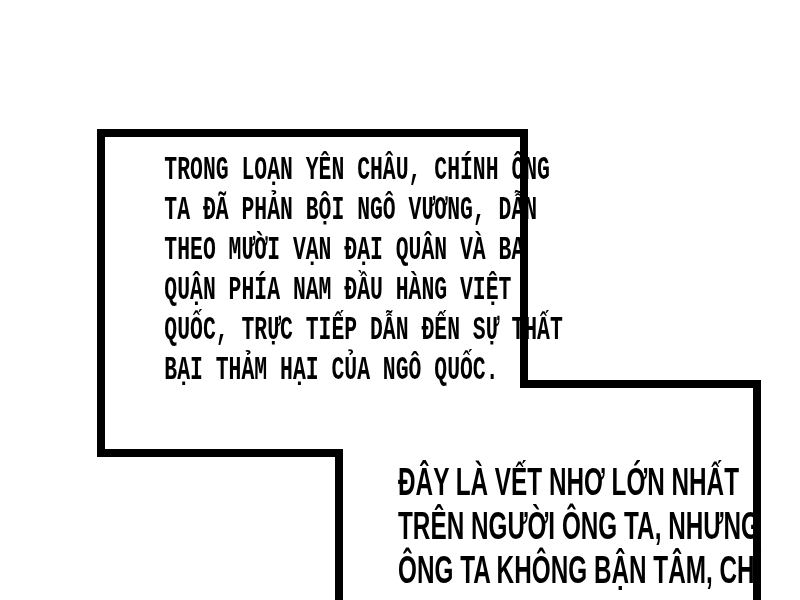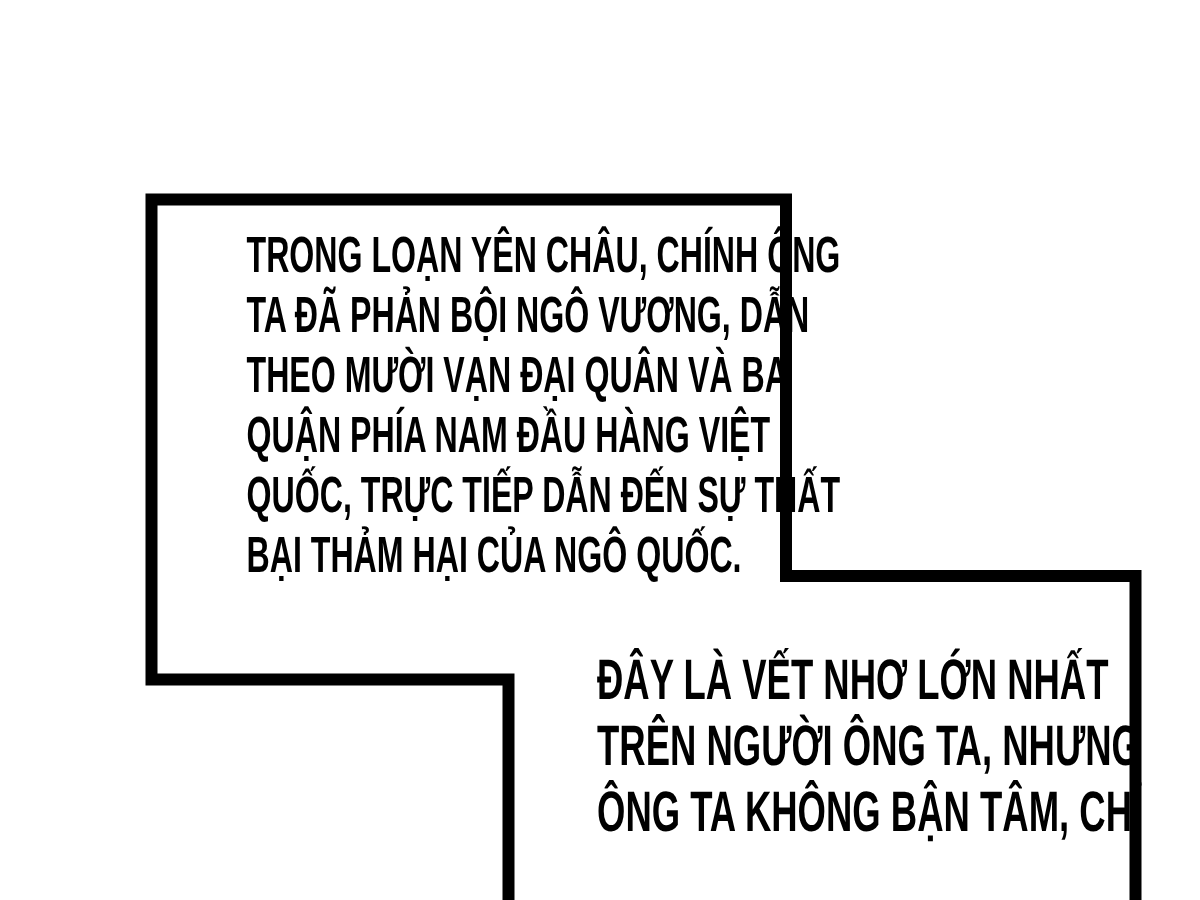--- a/index.html
+++ b/index.html
@@ -30,29 +30,30 @@
     font-weight: 700;
   }
   .bubble-text .lines {
     transform-origin: 50% 0;
     white-space: nowrap;
   }
   .b1 {
     left: 97px;
     top: 150px;
     width: 364px;
+    font-family: Liberation Mono, monospace;
   }
   .b1 .lines {
     font-size: 34px;
     line-height: 40px;
     transform: scaleX(0.63);
   }
   .b2 {
     left: 335px;
-    top: 432px;
+    top: 460px;
     width: 350px;
     text-align: center;
   }
   .b2 .lines {
     font-size: 38px;
     line-height: 44px;
     transform: scaleX(0.64);
   }
 </style>
 </head>

